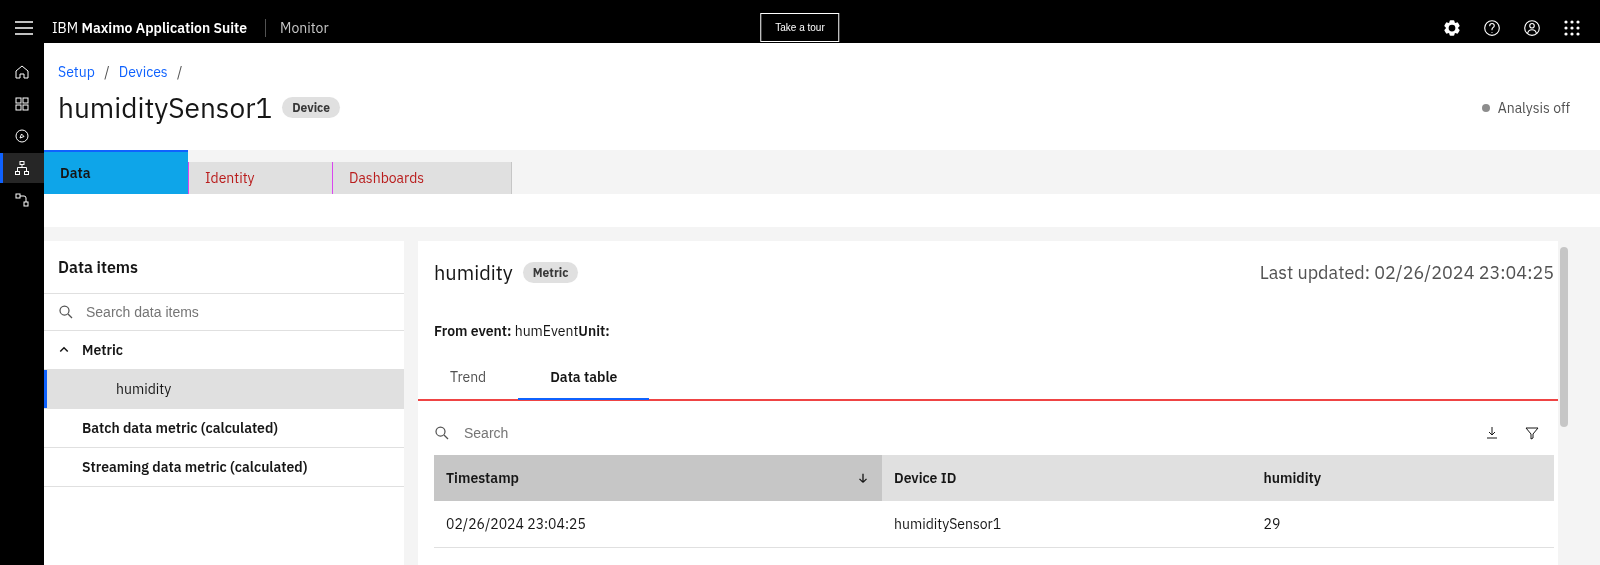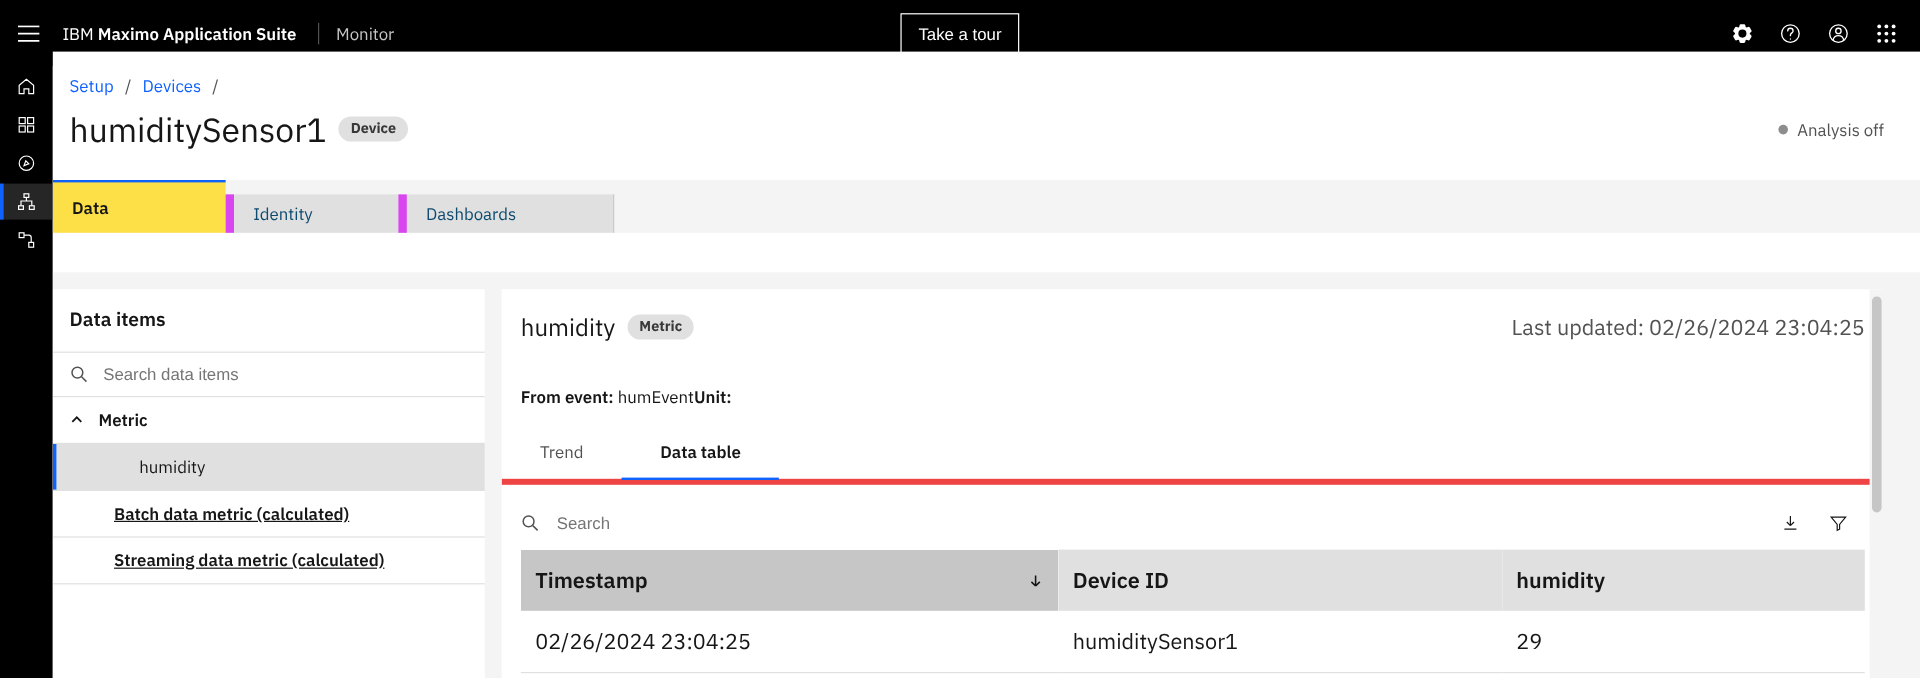--- a/index.html
+++ b/index.html
@@ -6,21 +6,21 @@
   html, body { width: 1600px; height: 565px; font-family: "IBM Plex Sans", -apple-system, BlinkMacSystemFont, "Segoe UI", Helvetica, Arial, sans-serif; background: #fff; color: #161616; overflow: hidden; }
   
   
   .top-header { height: 55px; background: #000; color: #fff; display: flex; align-items: center; position: relative; }
   .hamburger { width: 48px; height: 43px; display:flex; align-items:center; justify-content:center; color:#fff; cursor:pointer; }
   .brand { font-size: 14px; padding: 0 4px 0 4px; }
   .brand .ibm { font-weight: 400; }
   .brand .suite { font-weight: 600; }
   .divider-v { width:1px; height:18px; background:#525252; margin:0 14px; }
   .app-name { font-size: 14px; color: #c6c6c6; }
-  .tour-btn { position:absolute; left:50%; transform:translateX(-50%); border:1px solid #fff; background:#000; color:#fff; font-size:14px; padding:8px 14px; cursor:pointer; }
+  .tour-btn { position:absolute; left:50%; transform:translateX(-50%); border:1px solid #fff; background:#000; color:#fff; font-size:10px; padding:8px 14px; cursor:pointer; }
   .top-right { margin-left:auto; display:flex; align-items:center; padding-right:8px; }
   .top-right .icon-btn { width:40px; height:43px; display:flex; align-items:center; justify-content:center; cursor:pointer; }
   
   
   .left-rail { position:absolute; top:43px; left:0; width:44px; bottom:0; background:#000; display:flex; flex-direction:column; align-items:center; padding-top:14px; gap:2px; }
   .rail-item { width:44px; height:30px; display:flex; align-items:center; justify-content:center; color:#fff; cursor:pointer; position:relative; }
   .rail-item.active { background:#262626; }
   .rail-item.active::before { content:""; position:absolute; left:0; top:0; bottom:0; width:3px; background:#0f62fe; }
   
   
@@ -30,58 +30,58 @@
   .breadcrumb .sep { color:#525252; padding:0 6px; }
   
   .page-title-row { display:flex; align-items:center; padding:0 30px 0 14px; }
   .page-title { font-size:28px; font-weight:400; }
   .chip { background:#e0e0e0; color:#393939; border-radius:12px; font-size:12px; padding:3px 10px; margin-left:10px;font-weight:bold; }
   .status-right { margin-left:auto; display:flex; align-items:center; gap:8px; color:#525252; font-size:14px;justify-content:center; }
   .status-dot { width:8px; height:8px; border-radius:50%; background:#8d8d8d; display:inline-block; }
   
   .tabs { display:flex; margin-top:24px; background:#f4f4f4; height:44px; }
   .tab { padding:0 16px; display:flex; align-items:center; font-size:14px; cursor:pointer; min-width:144px; }
-  .tab.active { background:#fde047; border-top:2px solid #0f62fe; font-weight:600; }
-  .tab.inactive { background:#e0e0e0; color:#0c4a6e; border-left:7px solid #d946ef;margin-top:12px; }
+  .tab.active { background:#0ea5e9; border-top:2px solid #0f62fe; font-weight:600; }
+  .tab.inactive { background:#e0e0e0; color:#b91c1c; border-left:1px solid #d946ef;margin-top:12px; }
   .tabs-filler { flex:1; background:#f4f4f4; }
   
   .content-row { display:flex; gap:14px; padding:14px 0 0 0; background:#f4f4f4; position:absolute; top:184px; left:0; right:0; bottom:0; }
   
   
   .left-panel { width:360px; background:#fff; margin-left:0; display:flex; flex-direction:column; }
   .lp-title { font-size:16px; font-weight:600; padding:16px 14px 16px 14px; }
   .lp-search { border-top:1px solid #e0e0e0; border-bottom:1px solid #e0e0e0; display:flex; align-items:center; padding:10px 14px; gap:12px; }
   .lp-search input { border:none; outline:none; font-size:14px; flex:1; background:transparent; }
   .tree-row { display:flex; align-items:center; padding:10px 14px; border-bottom:1px solid #e0e0e0; font-size:14px; cursor:pointer; gap:12px; }
   .tree-row.bold { font-weight:600; }
-  .tree-row.indent1 { padding-left:51px;text-decoration:underline; }
+  .tree-row.indent1 { padding-left:38px; }
   .tree-row.selected { background:#e0e0e0; position:relative; padding-left:72px; font-weight:400; }
   .tree-row.selected::before { content:""; position:absolute; left:0; top:0; bottom:0; width:3px; background:#0f62fe; }
   
   
   .right-panel { flex:1; background:#fff; margin-right:30px; position:relative; overflow-y:auto; }
   .rp-scroll { position:absolute; right:0; top:0; bottom:0; width:12px; background:#f4f4f4; }
   .rp-scroll-thumb { position:absolute; top:6px; left:2px; width:8px; height:180px; background:#c6c6c6; border-radius:4px; }
   
   .rp-header { display:flex; align-items:center; padding:18px 16px 6px 16px; }
   .rp-title { font-size:20px; font-weight:400; }
   .rp-updated { margin-left:auto; font-size:18px; color:#525252; }
   
   .rp-meta { display:flex; padding:30px 16px 10px 16px; font-size:14px; }
   .rp-meta .lbl { font-weight:600; }
   
-  .sub-tabs { display:flex; border-bottom:5px solid #ef4444; margin:6px 0 0 0; padding-left:0; }
+  .sub-tabs { display:flex; border-bottom:2px solid #ef4444; margin:6px 0 0 0; padding-left:0; }
   .sub-tab { padding:12px 32px; font-size:14px; cursor:pointer; color:#525252; }
   .sub-tab.active { color:#161616; font-weight:600; border-bottom:2px solid #0f62fe; margin-bottom:-1px; }
   
   .table-toolbar { display:flex; align-items:center; padding:24px 30px 14px 16px; gap:14px; }
   .table-toolbar input { border:none; outline:none; font-size:14px; flex:1; background:transparent; }
   .tb-right { margin-left:auto; display:flex; gap:24px; }
   
-  table.data { width:calc(100% - 32px); margin:0 16px; border-collapse:collapse; font-size:18px; }
+  table.data { width:calc(100% - 32px); margin:0 16px; border-collapse:collapse; font-size:14px; }
   table.data th { text-align:left; font-weight:600; padding:14px 12px; background:#e0e0e0; }
   table.data th.sorted { background:#c6c6c6; position:relative; }
   table.data td { padding:14px 12px; border-bottom:1px solid #e0e0e0; }
   .sort-arrow { position:absolute; right:12px; top:50%; transform:translateY(-50%); }
   
   svg { display:block; }
 </style>
 </head>
 <body>
 

